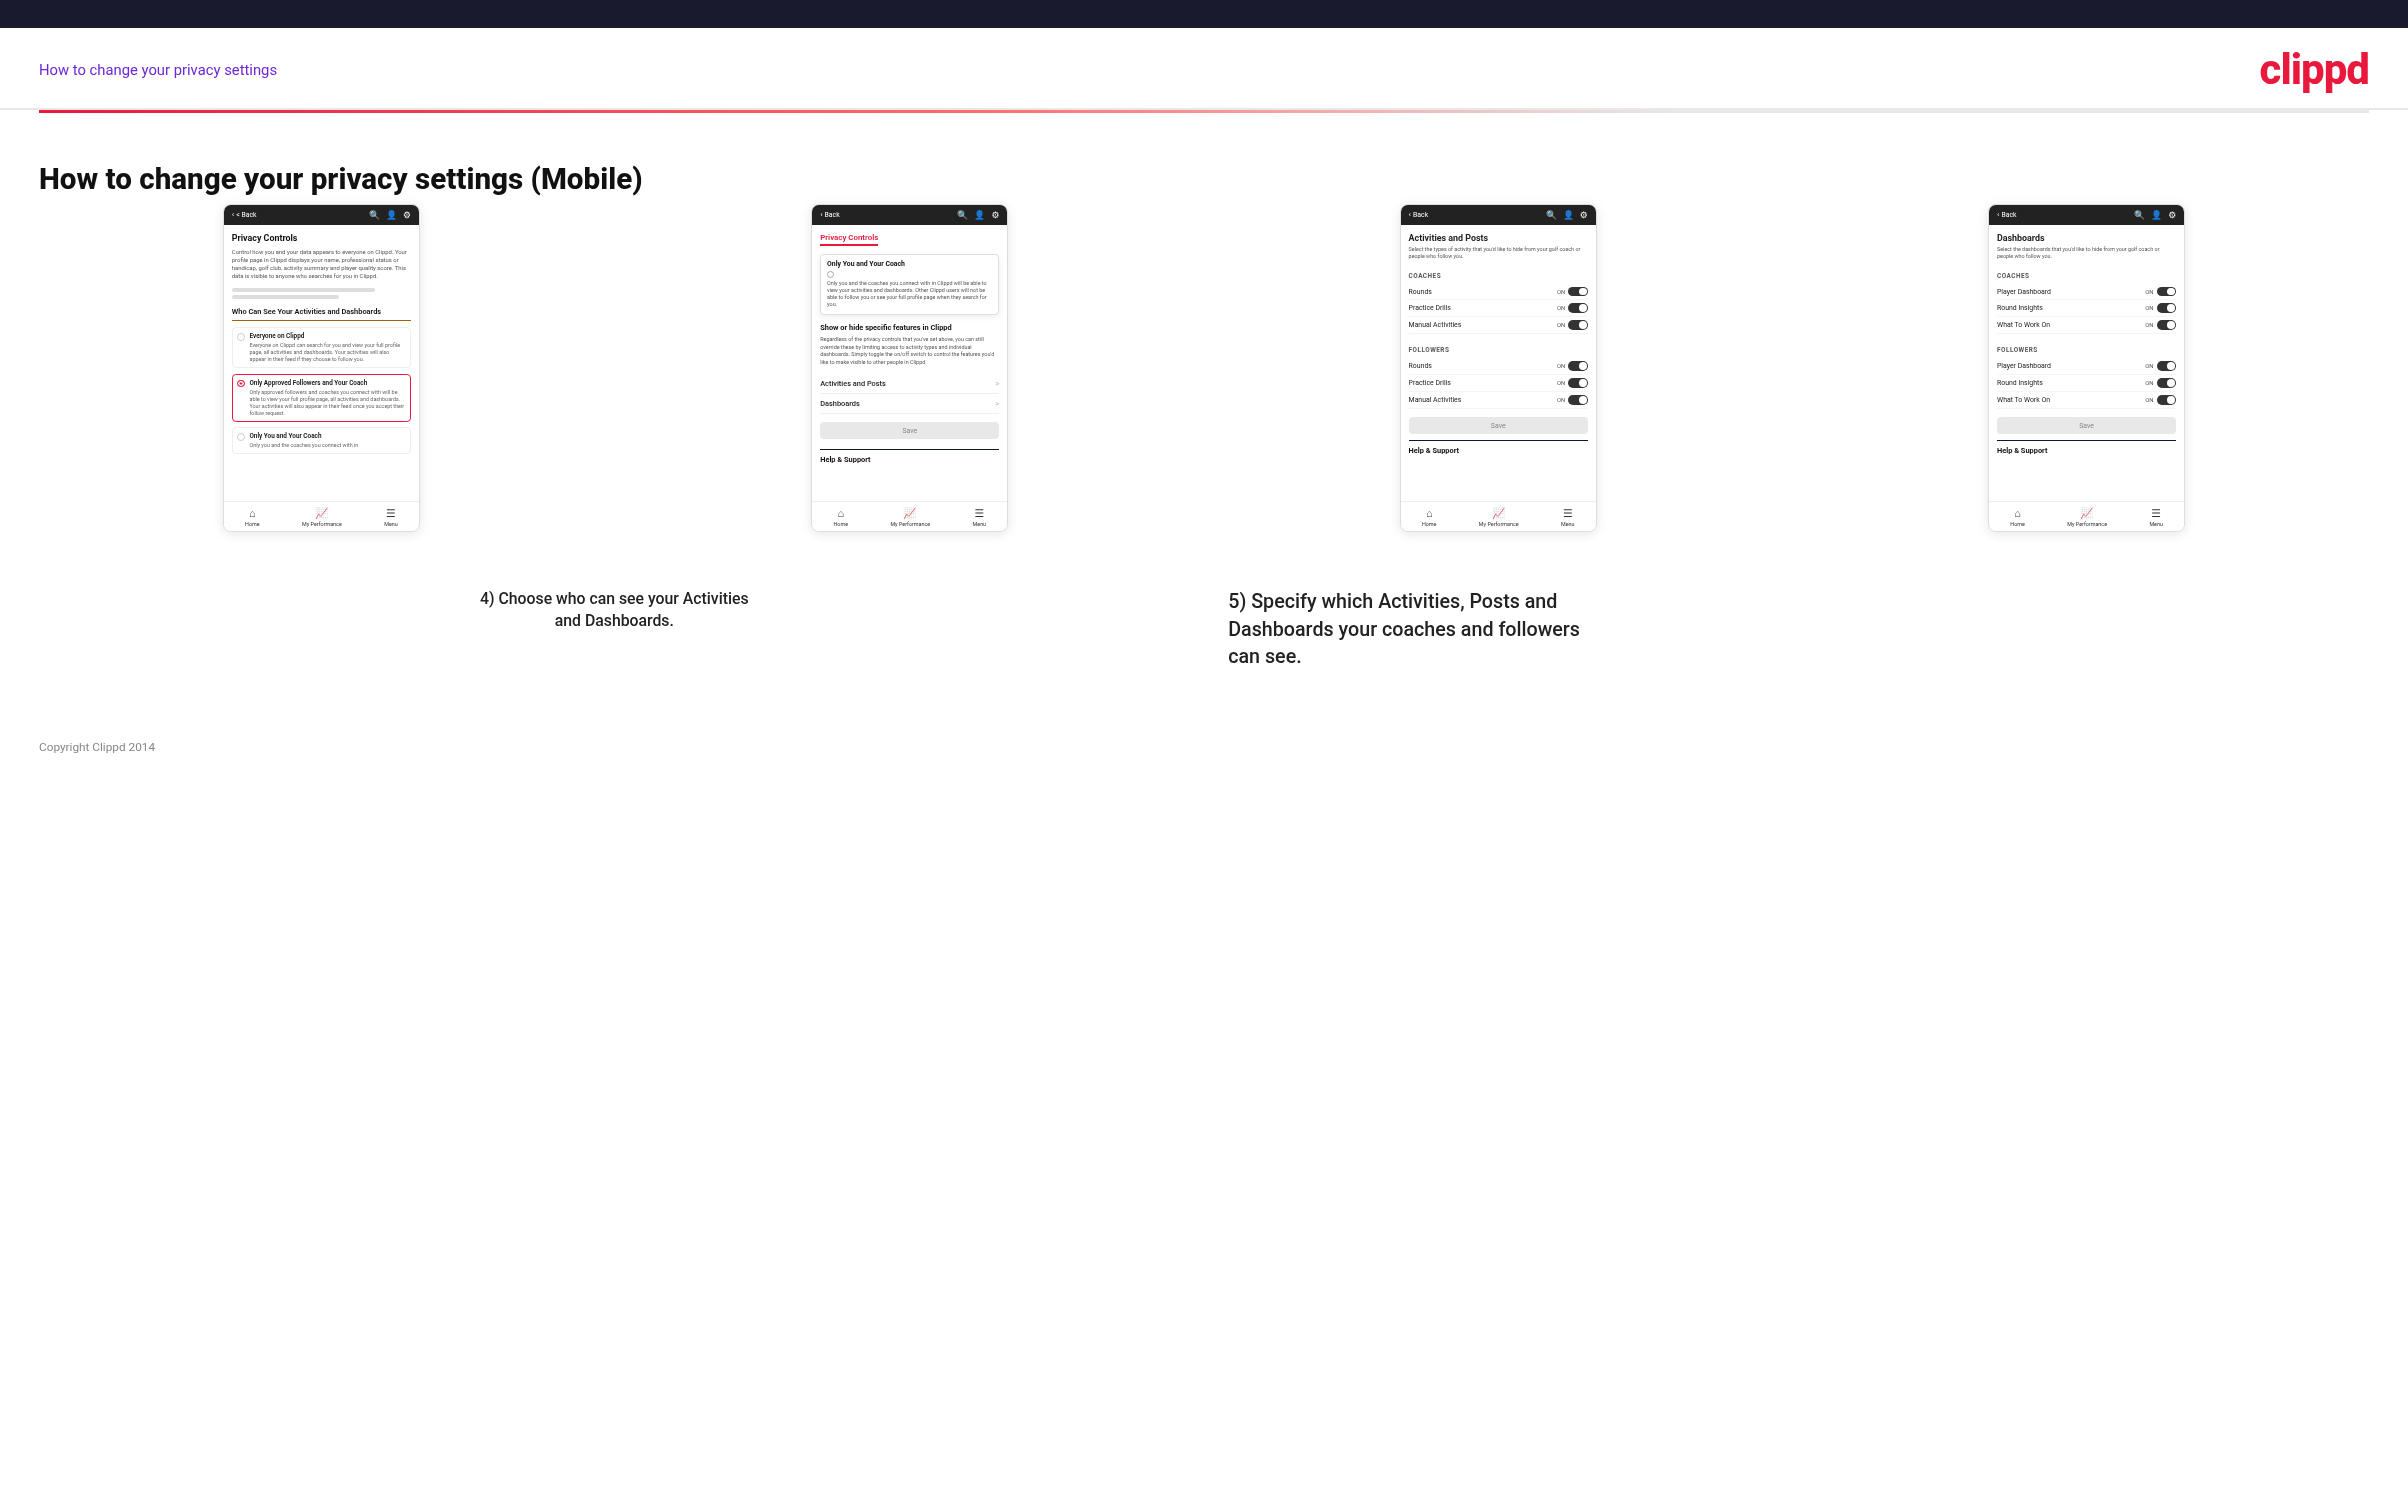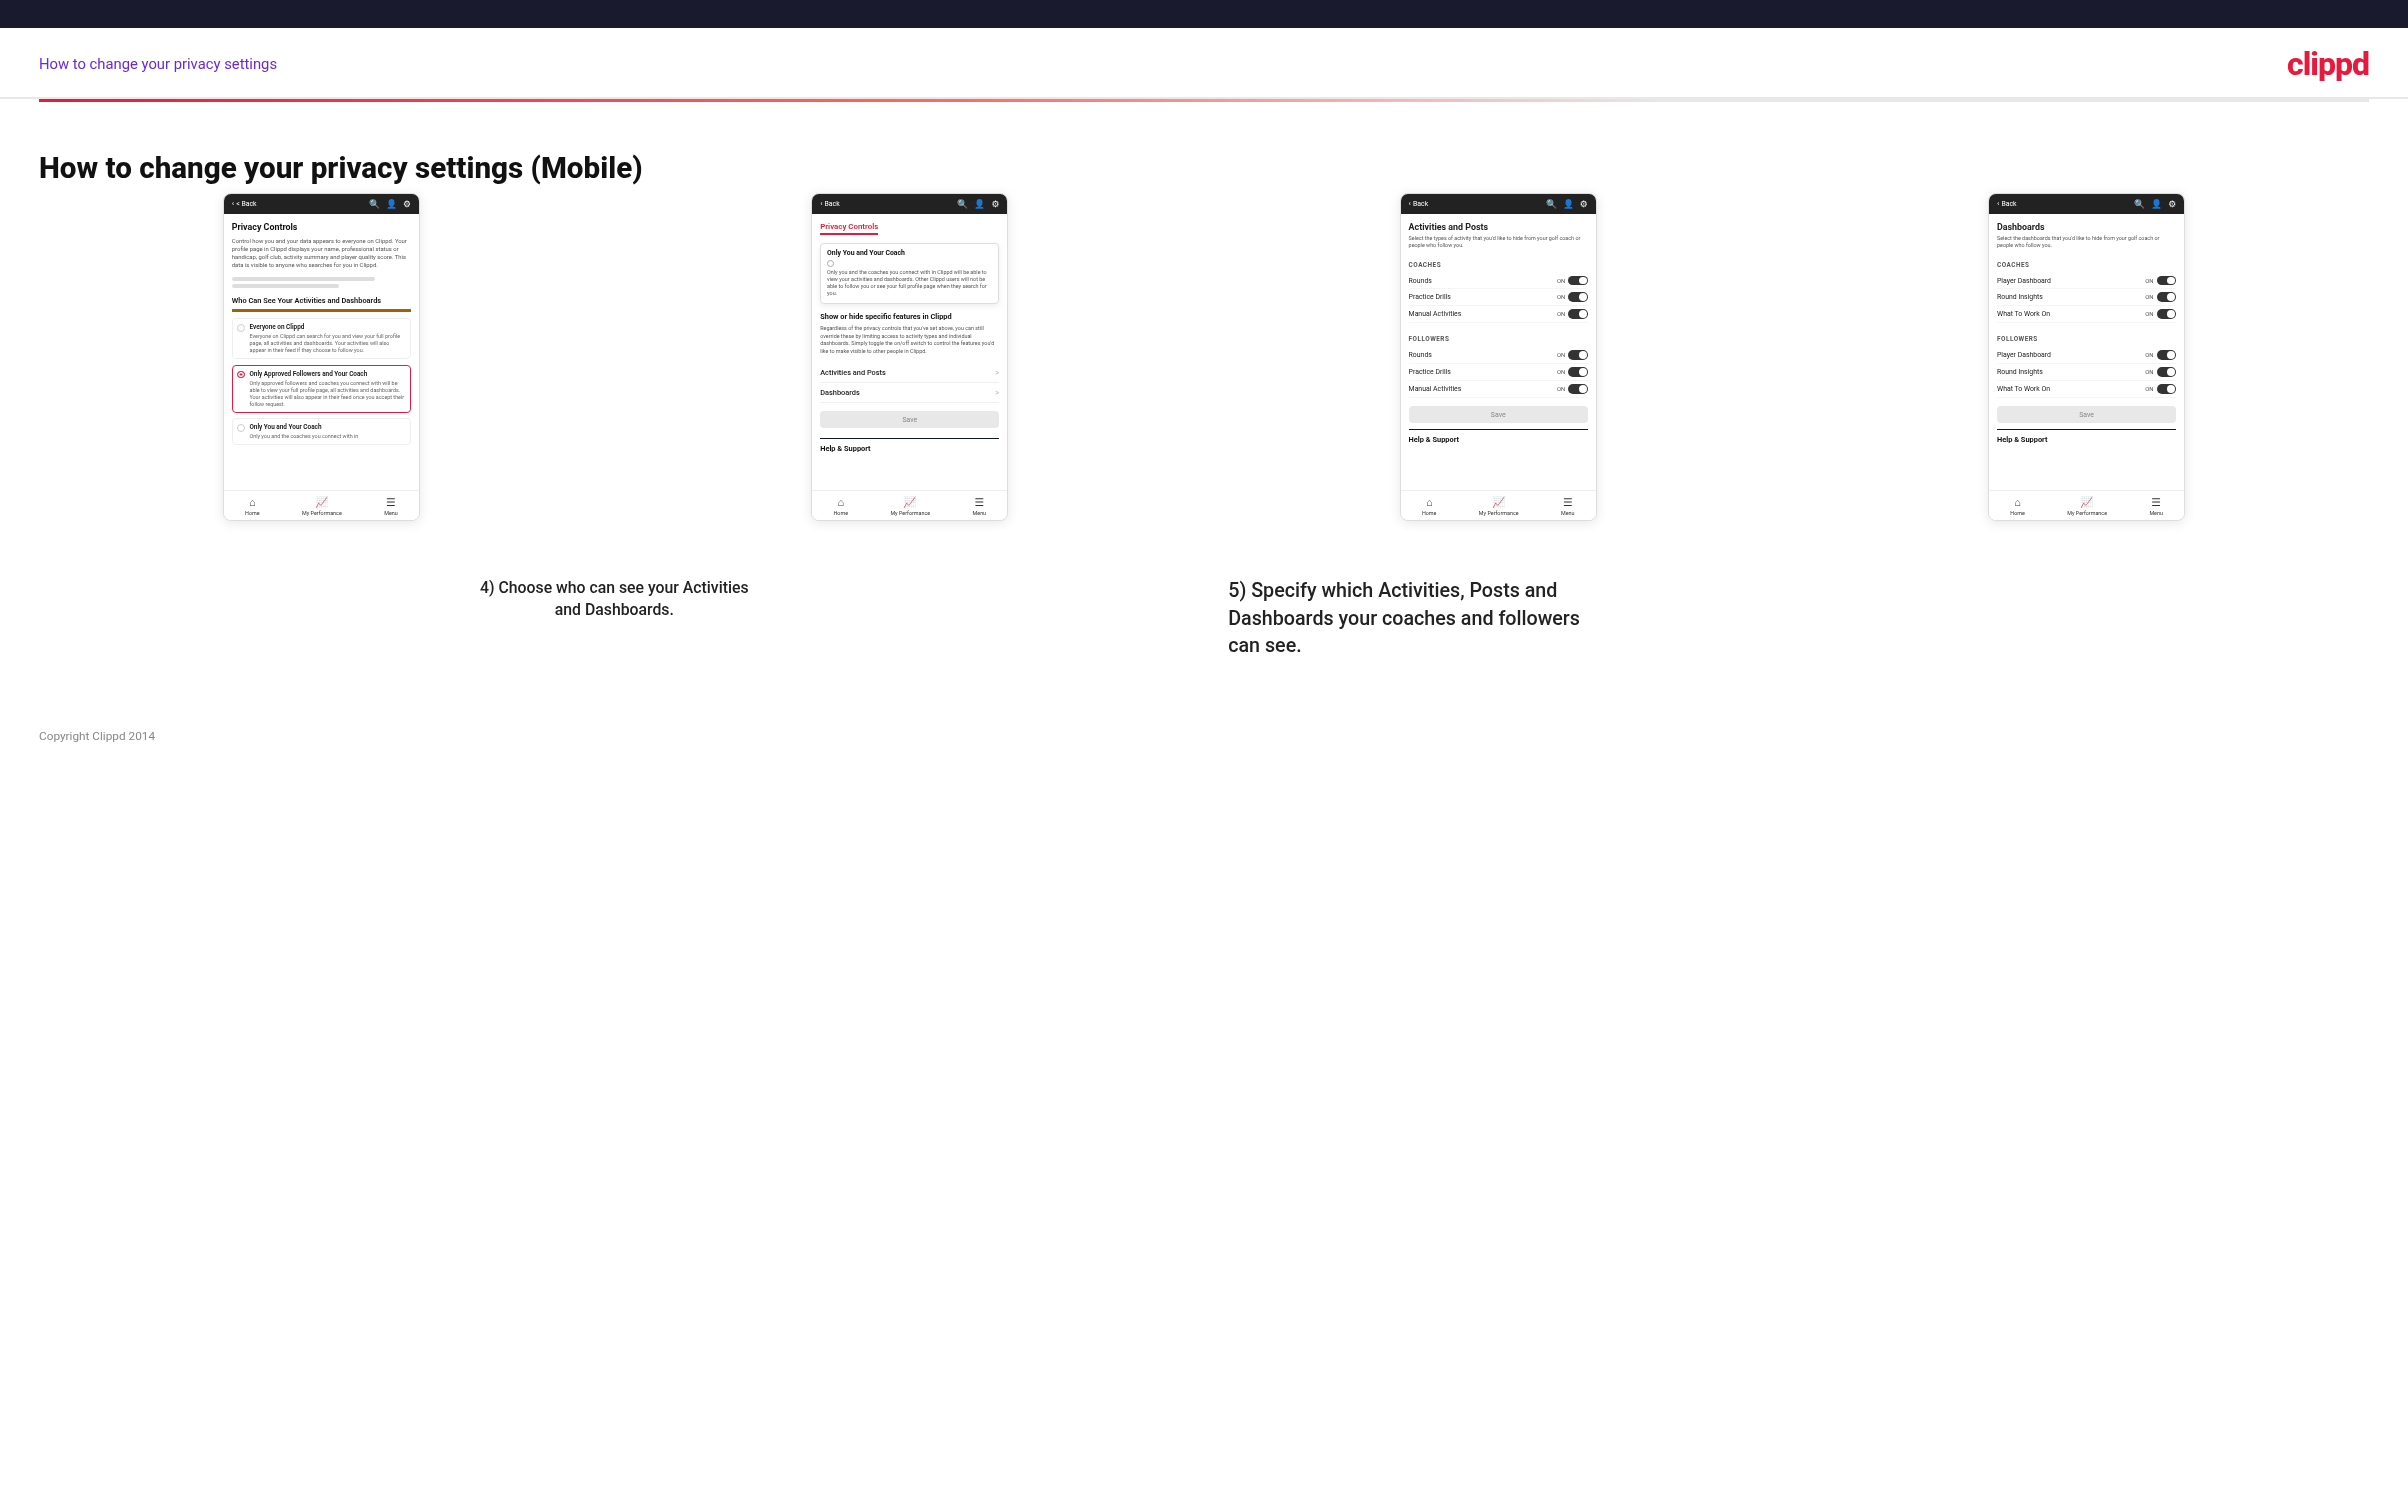--- a/index.html
+++ b/index.html
@@ -24,21 +24,21 @@
       justify-content: space-between;
       padding: 17.7px 39px 13.8px 39px;
       border-bottom: 2px solid #e8e8e8;
     }
     .header-title {
       font-size: 14.8px;
       color: #6d28d9;
       font-weight: 400;
     }
     .logo {
-      font-size: 32px;
+      font-size: 42px;
       font-weight: 800;
       color: #e8193c;
       letter-spacing: -1px;
     }
 
     
     .header-divider {
       height: 3px;
       background: linear-gradient(to right, #e8193c 0%, #ff6b6b 40%, #e8e8e8 70%);
       margin: 0 39px;
@@ -132,21 +132,21 @@
       margin-bottom: 7.9px;
     }
 
     
     .who-can-see-title {
       font-size: 7.4px;
       font-weight: 600;
       color: #111;
       margin-bottom: 5.9px;
       padding-bottom: 3.9px;
-      border-bottom: 3px solid #a16207;
+      border-bottom: 1px solid #a16207;
     }
     .radio-option {
       display: flex;
       align-items: flex-start;
       gap: 4.9px;
       margin-bottom: 5.9px;
       padding: 3.9px;
       border: 1px solid #eee;
       border-radius: 3.9px;
     }

